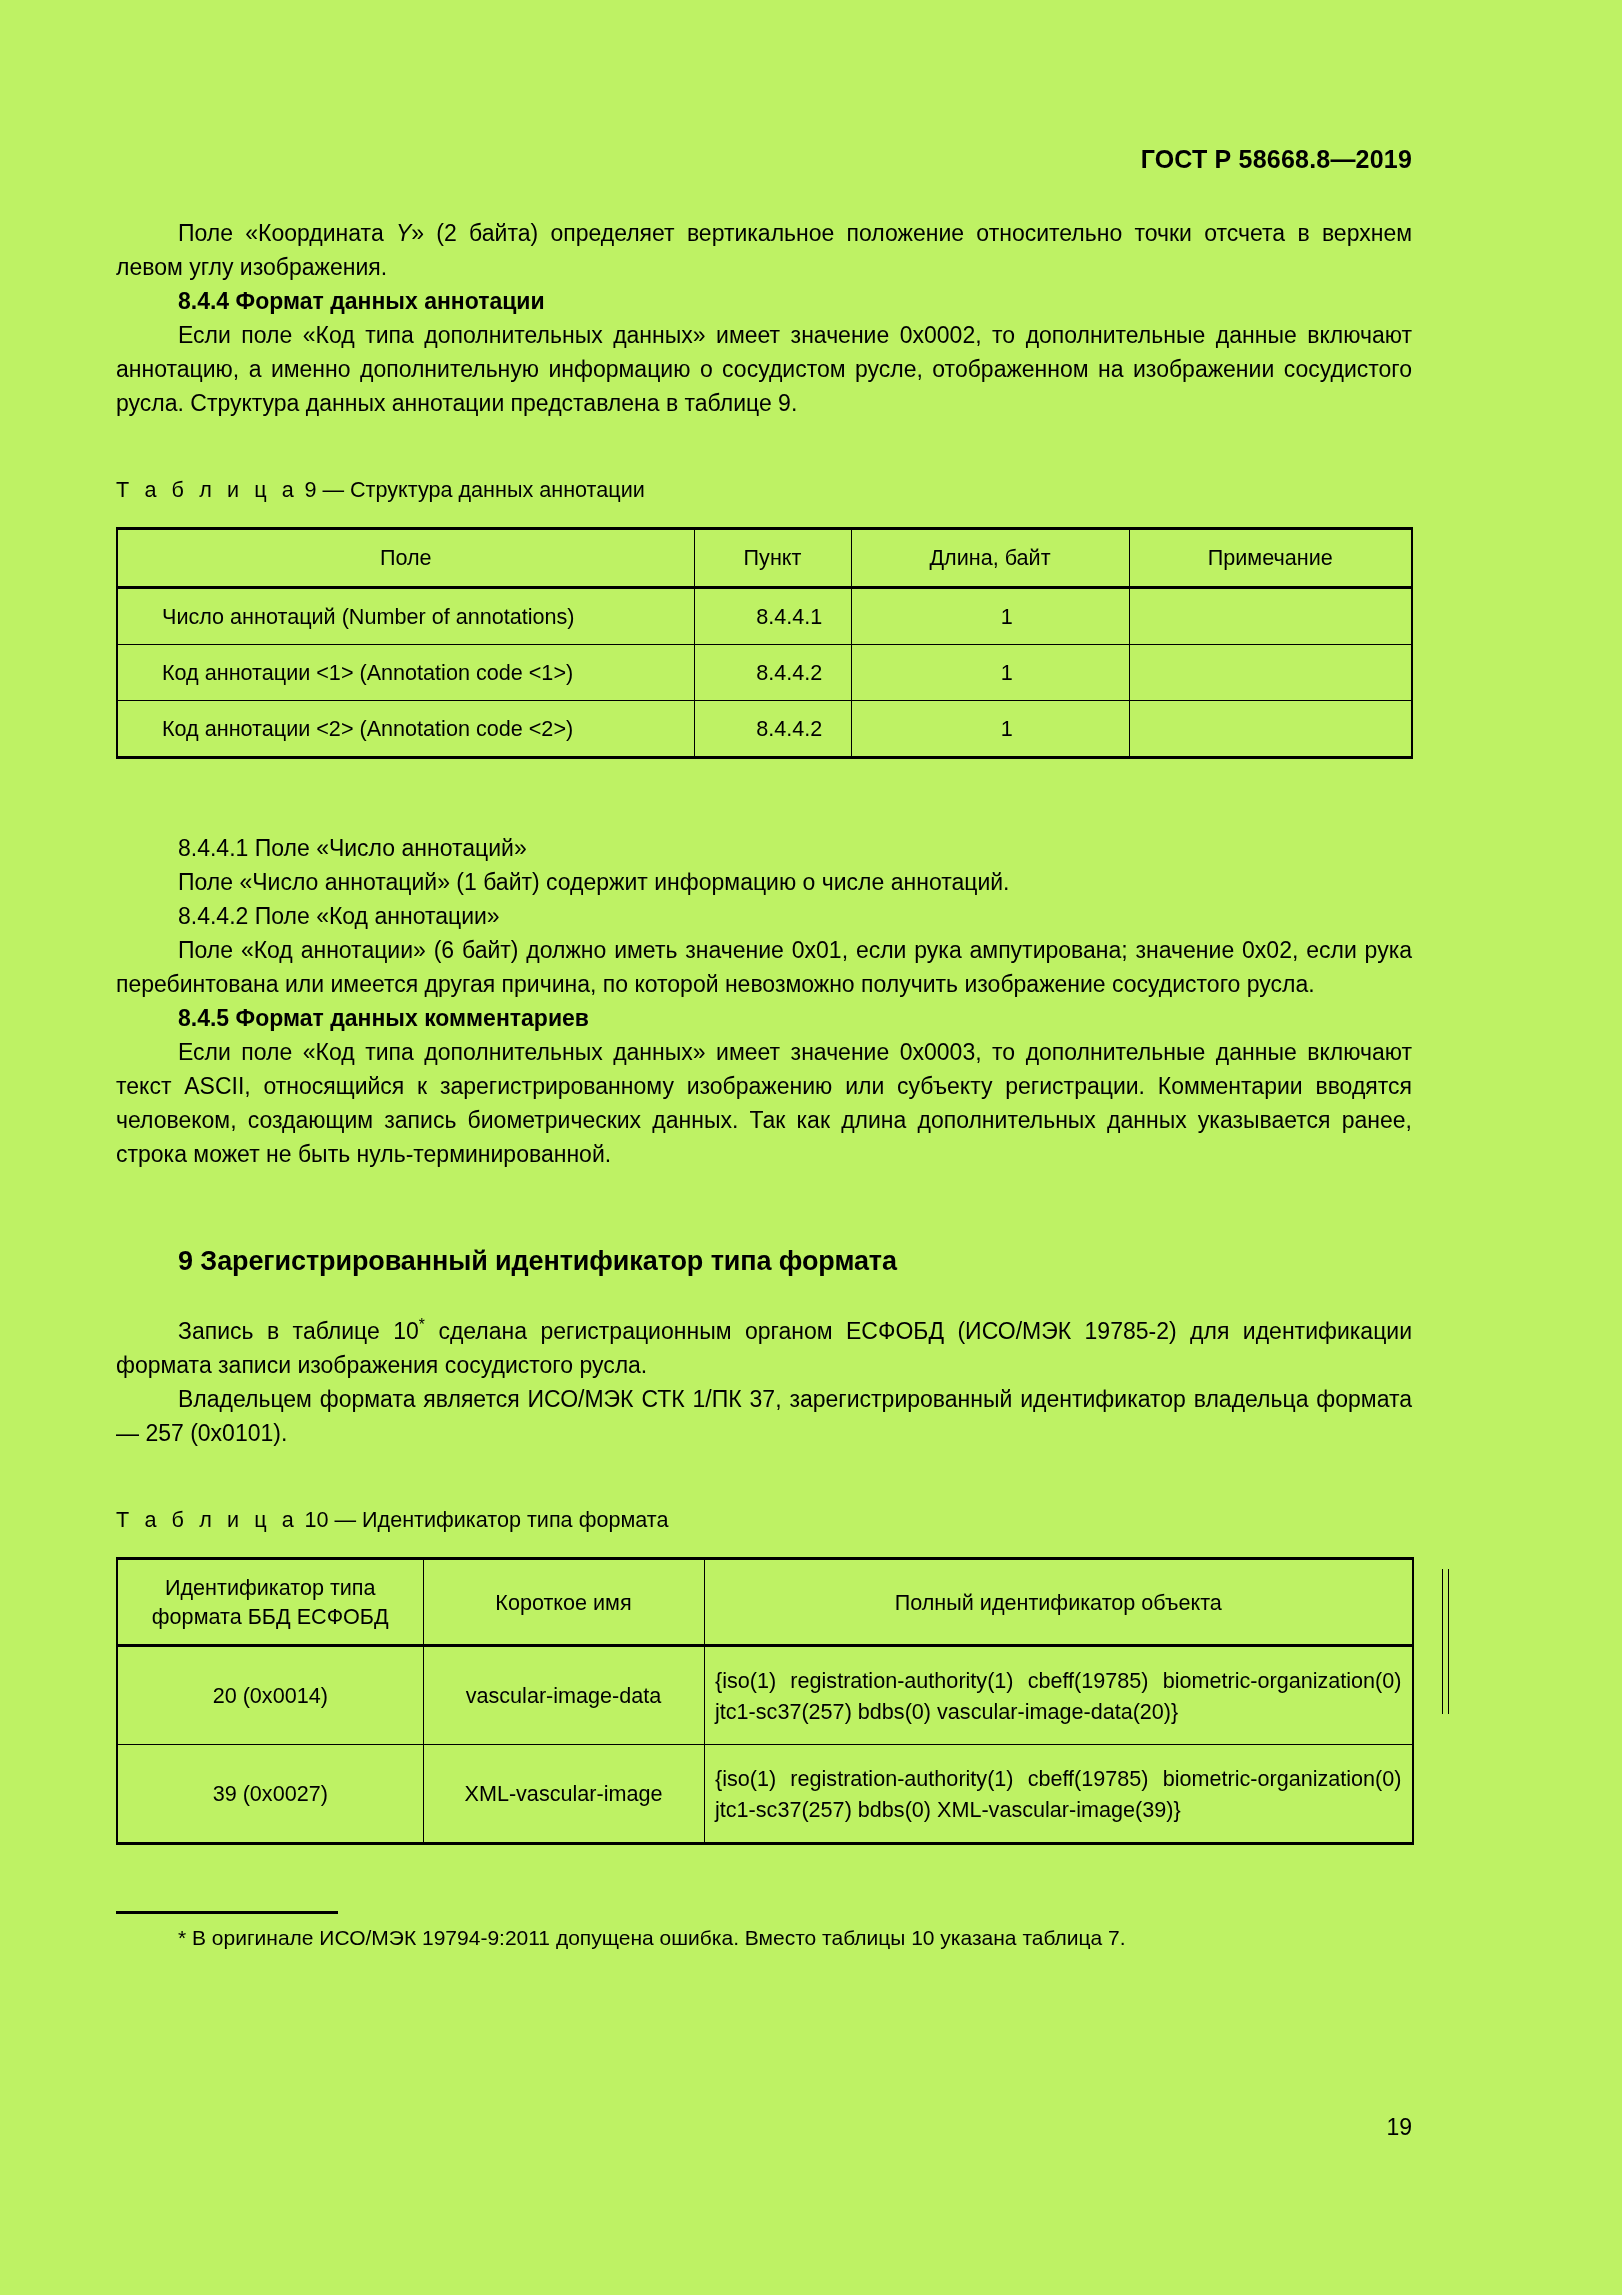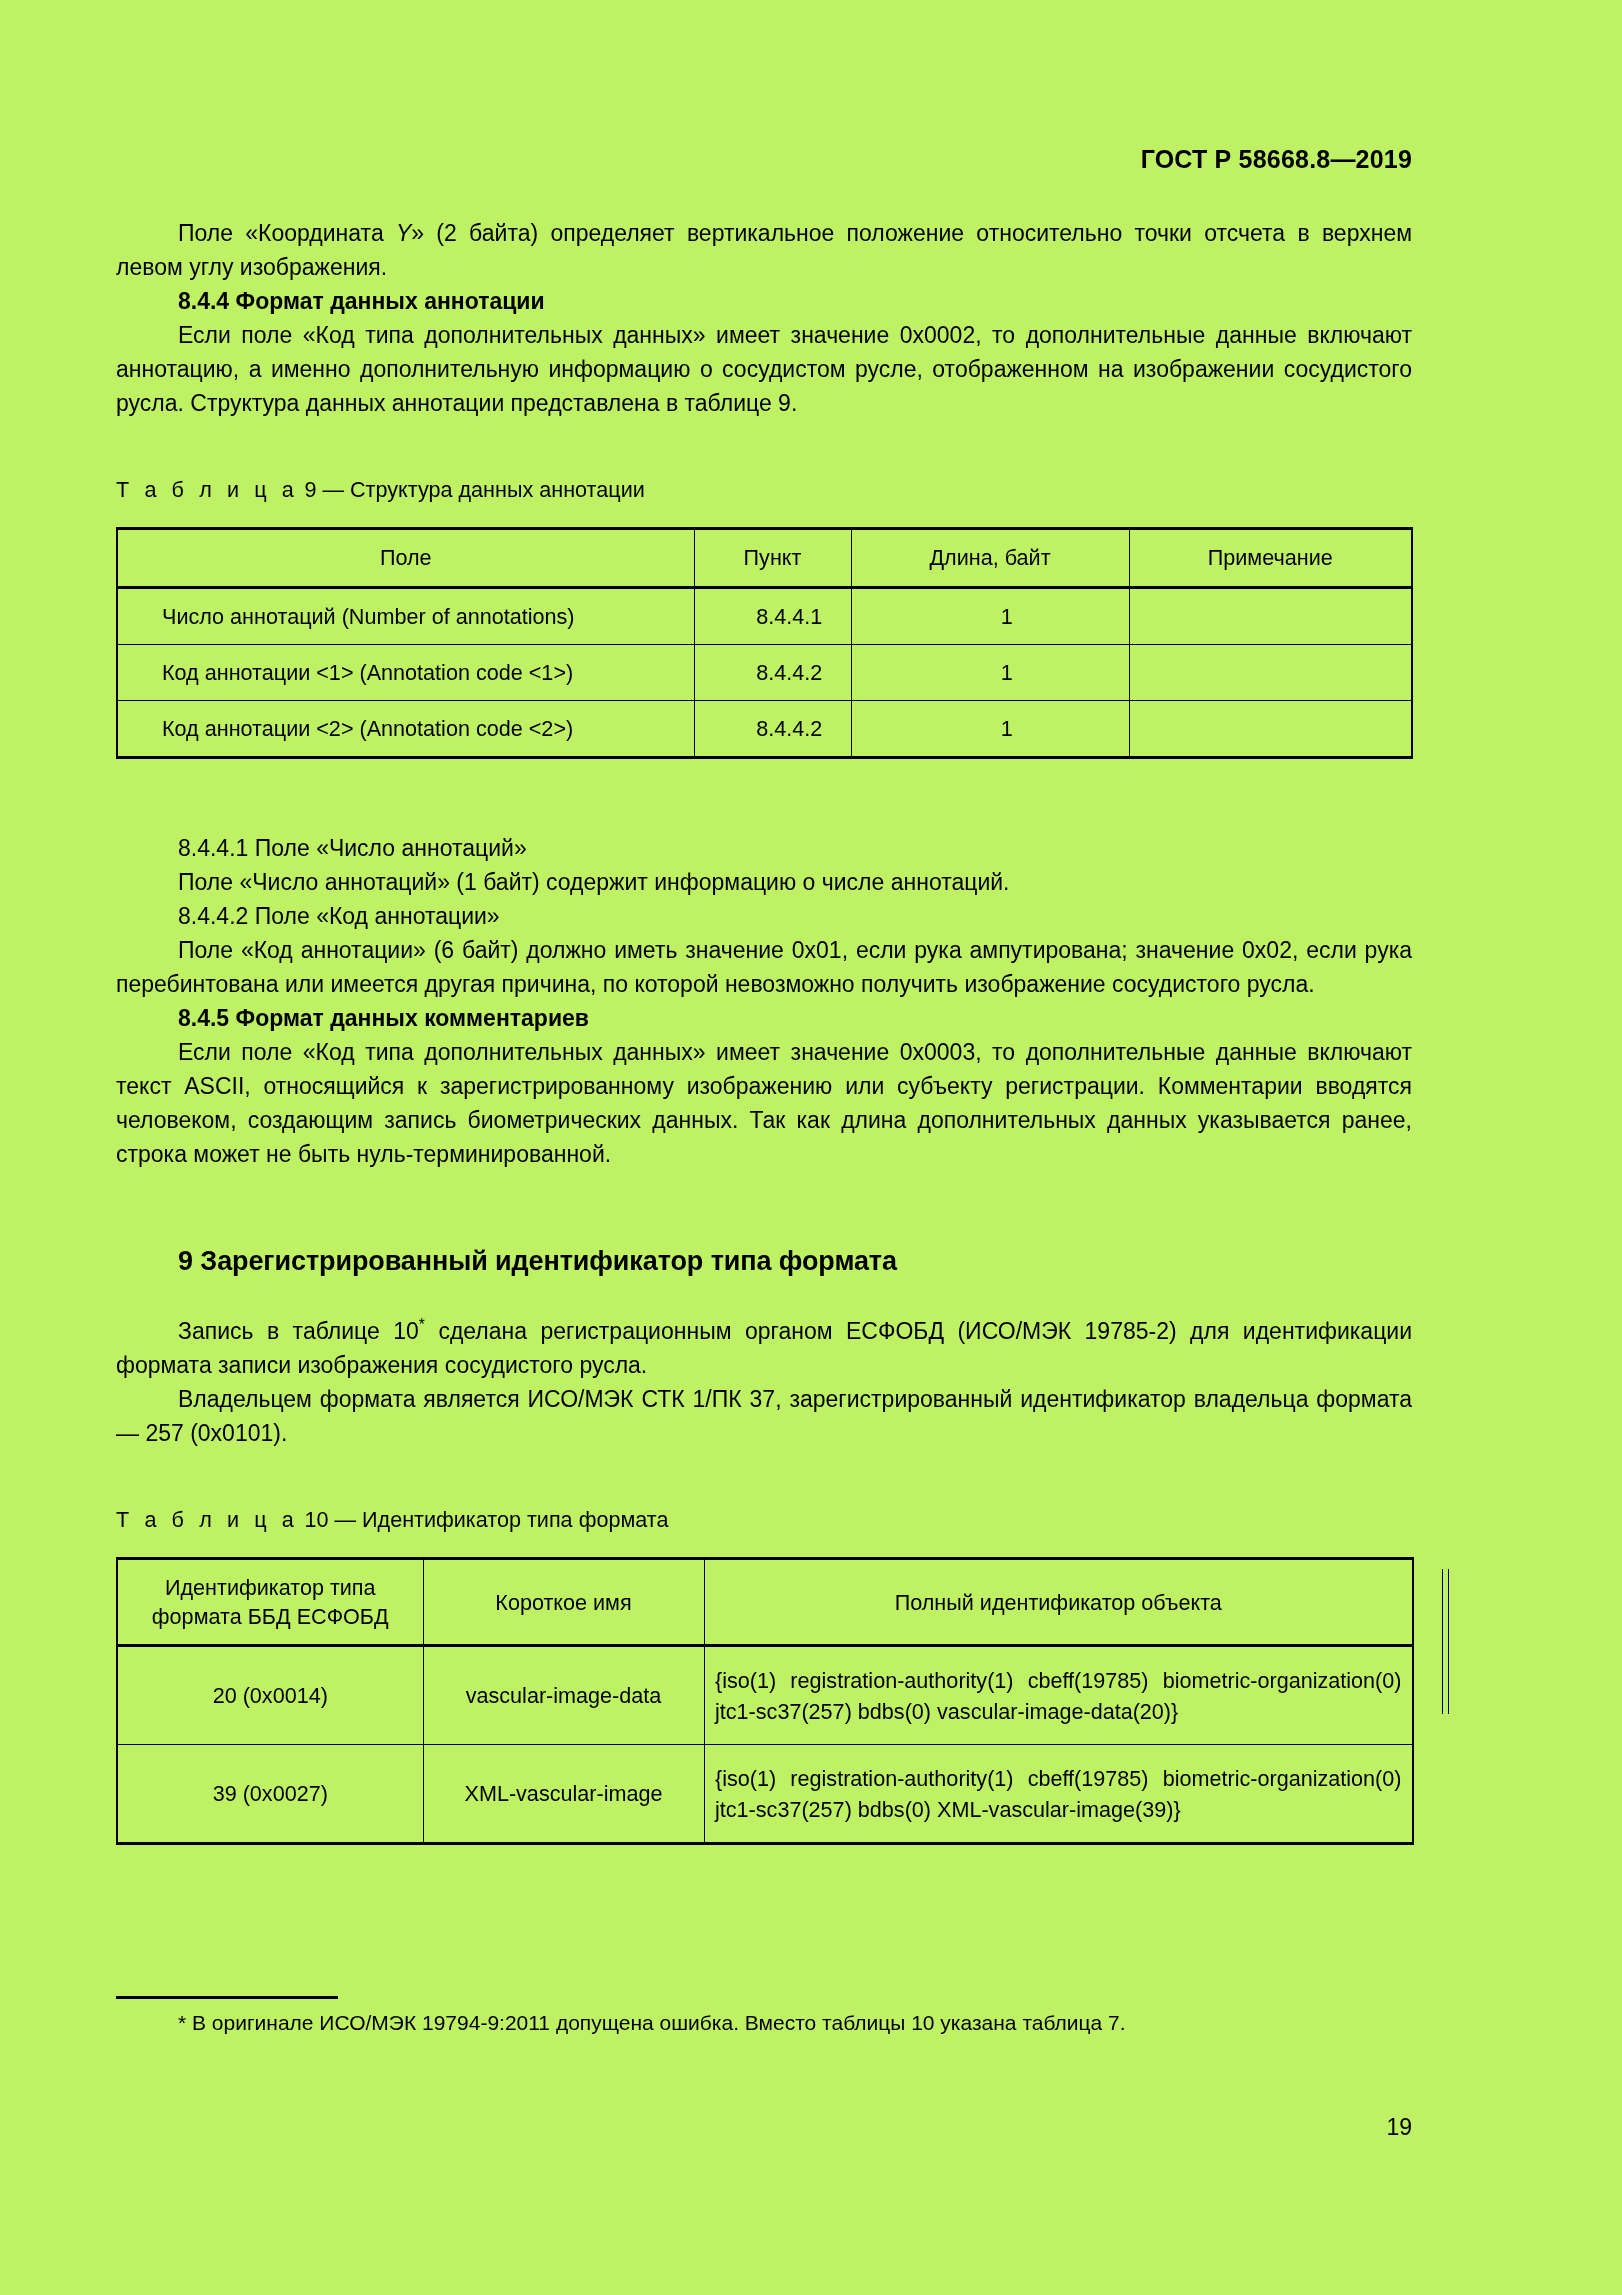--- a/index.html
+++ b/index.html
@@ -158,21 +158,21 @@
     border-left: 1.3px solid #000;
     font-style: normal;
   }
   .change-bar i:nth-child(1) { left: 0; }
   .change-bar i:nth-child(2) { left: 5.9px; }
 
   
   .footnote-area {
     position: absolute;
     left: 116px;
-    top: 1996px;
+    top: 1911px;
     width: 1296px;
   }
   .footnote-rule {
     width: 222px;
     height: 0;
     border-top: 3.3px solid #000;
     margin: 0 0 9.2px 0;
   }
   .footnote-text {
     font-size: 21px;

